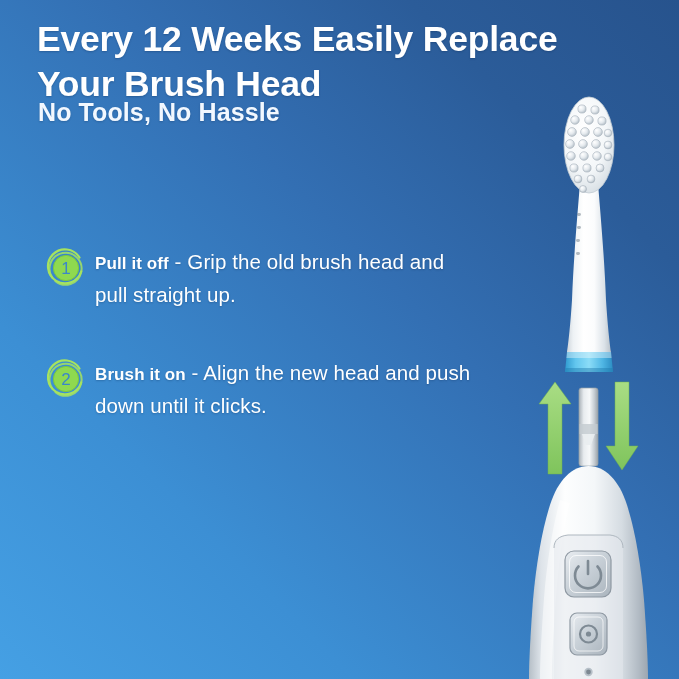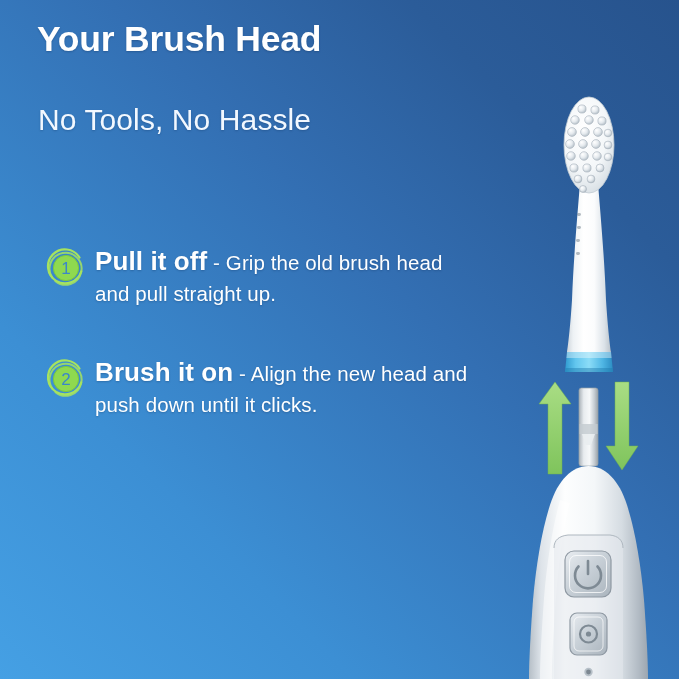--- a/index.html
+++ b/index.html
@@ -15,52 +15,53 @@
   }
   
   #headline{
     position:absolute;left:37px;top:17px;width:625px;
     color:#ffffff;font-weight:bold;font-size:35.5px;line-height:45px;
     letter-spacing:-0.2px;
     text-shadow:0 1px 2px rgba(10,40,80,.30);
   }
   #headline .l2{display:block;}
   #subhead{
-    position:absolute;left:38px;top:100px;
-    color:#f2f8ff;font-weight:400;font-size:30px;line-height:40px;
+    position:absolute;left:38px;top:92px;
+    color:#f2f8ff;font-weight:700;font-size:25px;line-height:40px;
     letter-spacing:.1px;
     text-shadow:0 1px 2px rgba(10,40,80,.25);
   }
   
   .step{position:absolute;left:46px;width:430px;}
   #step1{top:246px;}
   #step2{top:357px;}
   .badge{
     position:absolute;left:0;top:2px;width:40px;height:40px;
   }
   .badge svg{display:block;width:40px;height:40px;overflow:visible;}
   .step-text{
     margin-left:49px;
     color:#ffffff;font-size:20.5px;line-height:31px;font-weight:300;
     letter-spacing:.1px;
     text-shadow:0 1px 2px rgba(10,40,80,.28);
   }
-  .step-text .lead{font-weight:bold;font-size:26px;}
+  .step-text .lead{font-weight:bold;font-size:17px;}
   .step-text .dash{opacity:.95;}
 
   
   #brush{position:absolute;left:498px;top:0;width:181px;height:679px;}
   #brush svg{display:block;}
 </style>
 </head>
 <body>
 
 <div id="stage">
 
   <div id="headline">
+    <span>Every 12 Weeks Easily Replace</span>
     <span class="l2">Your Brush Head</span>
   </div>
 
   <div id="subhead">No Tools, No Hassle</div>
 
   <div class="step" id="step1">
     <div class="badge">
       <svg viewBox="0 0 40 40" aria-hidden="true">
         <path d="M33.5 9.5 A17 17 0 1 0 35.2 23.5" fill="none" stroke="#a6e35f" stroke-width="2.2" stroke-linecap="round"></path>
         <path d="M6.5 30 A16 16 0 1 1 9.5 33.2" fill="none" stroke="#a6e35f" stroke-width="2.0" stroke-linecap="round" opacity=".85"></path>

